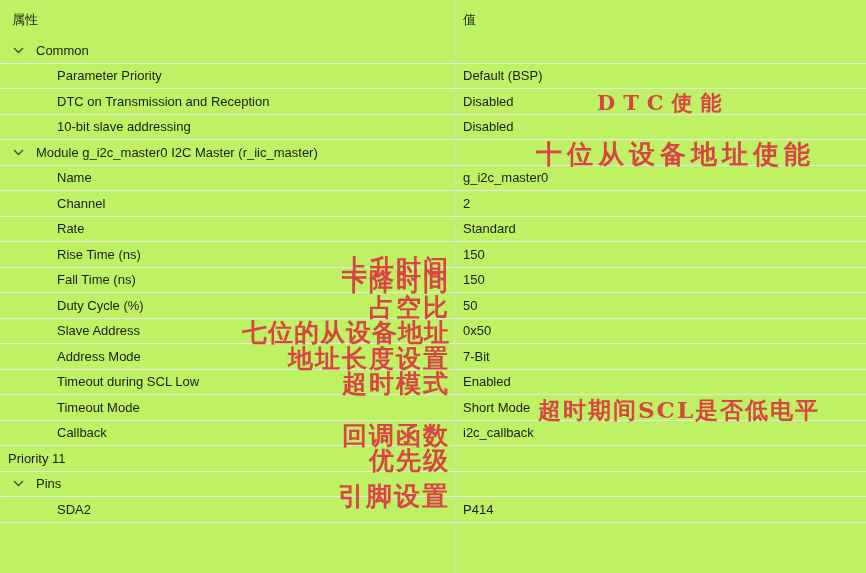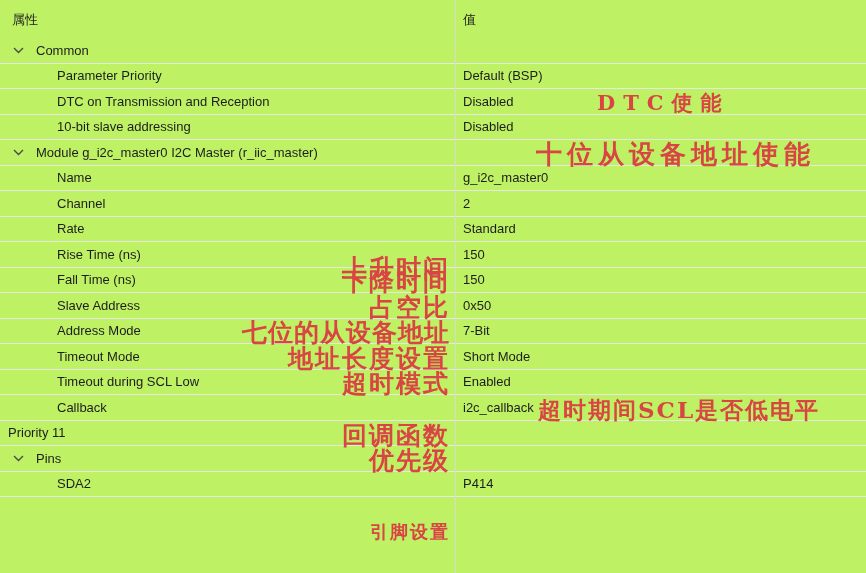--- a/index.html
+++ b/index.html
@@ -53,21 +53,21 @@
   .n-tenbit   { left:536px; top:113px; font-size:26px; letter-spacing:5px;margin-top:28px; }
   .n-rise     { right:416px; top:244px; font-size:25px; letter-spacing:2px;margin-top:12px; }
   .n-fall     { right:416px; top:269px; font-size:25px; letter-spacing:2px; }
   .n-duty     { right:416px; top:295px; font-size:25px; letter-spacing:2px; }
   .n-slave    { right:416px; top:320px; font-size:25px; letter-spacing:1px; }
   .n-addr     { right:416px; top:346px; font-size:25px; letter-spacing:2px; }
   .n-timeout  { right:416px; top:371px; font-size:25px; letter-spacing:2px;margin-left:48px; }
   .n-scl      { left:538px; top:398px; font-size:23px; letter-spacing:2px; }
   .n-callback { right:416px; top:423px; font-size:25px; letter-spacing:2px; }
   .n-priority { right:416px; top:448px; font-size:25px; letter-spacing:2px; }
-  .n-pins     { right:416px; top:523px; font-size:18px; letter-spacing:2px;margin-left:48px; }
+  .n-pins     { right:416px; top:483px; font-size:26px; letter-spacing:2px;margin-left:48px; }
 </style>
 </head>
 <body>
 
 <div class="screen">
   <div class="col-divider"></div>
 
   <div class="header-row">
     <div class="hdr-left">属性</div>
     <div class="hdr-right">值</div>
@@ -148,44 +148,51 @@
       <div class="row item">
     <div class="cell-label">
 
       <span class="label">Fall Time (ns)</span>
     </div>
     <div class="cell-value">150</div>
   </div>
       <div class="row item">
     <div class="cell-label">
 
+      <span class="label">Duty Cycle (%)</span>
+    </div>
+    <div class="cell-value">50</div>
+  </div>
+      <div class="row item">
+    <div class="cell-label">
+
       <span class="label">Slave Address</span>
     </div>
     <div class="cell-value">0x50</div>
   </div>
       <div class="row item">
     <div class="cell-label">
 
       <span class="label">Address Mode</span>
     </div>
     <div class="cell-value">7-Bit</div>
   </div>
       <div class="row item">
     <div class="cell-label">
 
+      <span class="label">Timeout during SCL Low</span>
+    </div>
+    <div class="cell-value">Enabled</div>
+  </div>
+      <div class="row item">
+    <div class="cell-label">
+
       <span class="label">Timeout Mode</span>
     </div>
     <div class="cell-value">Short Mode</div>
-  </div>
-      <div class="row item">
-    <div class="cell-label">
-
-      <span class="label">Timeout during SCL Low</span>
-    </div>
-    <div class="cell-value">Enabled</div>
   </div>
       <div class="row item">
     <div class="cell-label">
 
       <span class="label">Callback</span>
     </div>
     <div class="cell-value">i2c_callback</div>
   </div>
       <div class="row item">
     <div class="cell-value">Priority 11</div>

